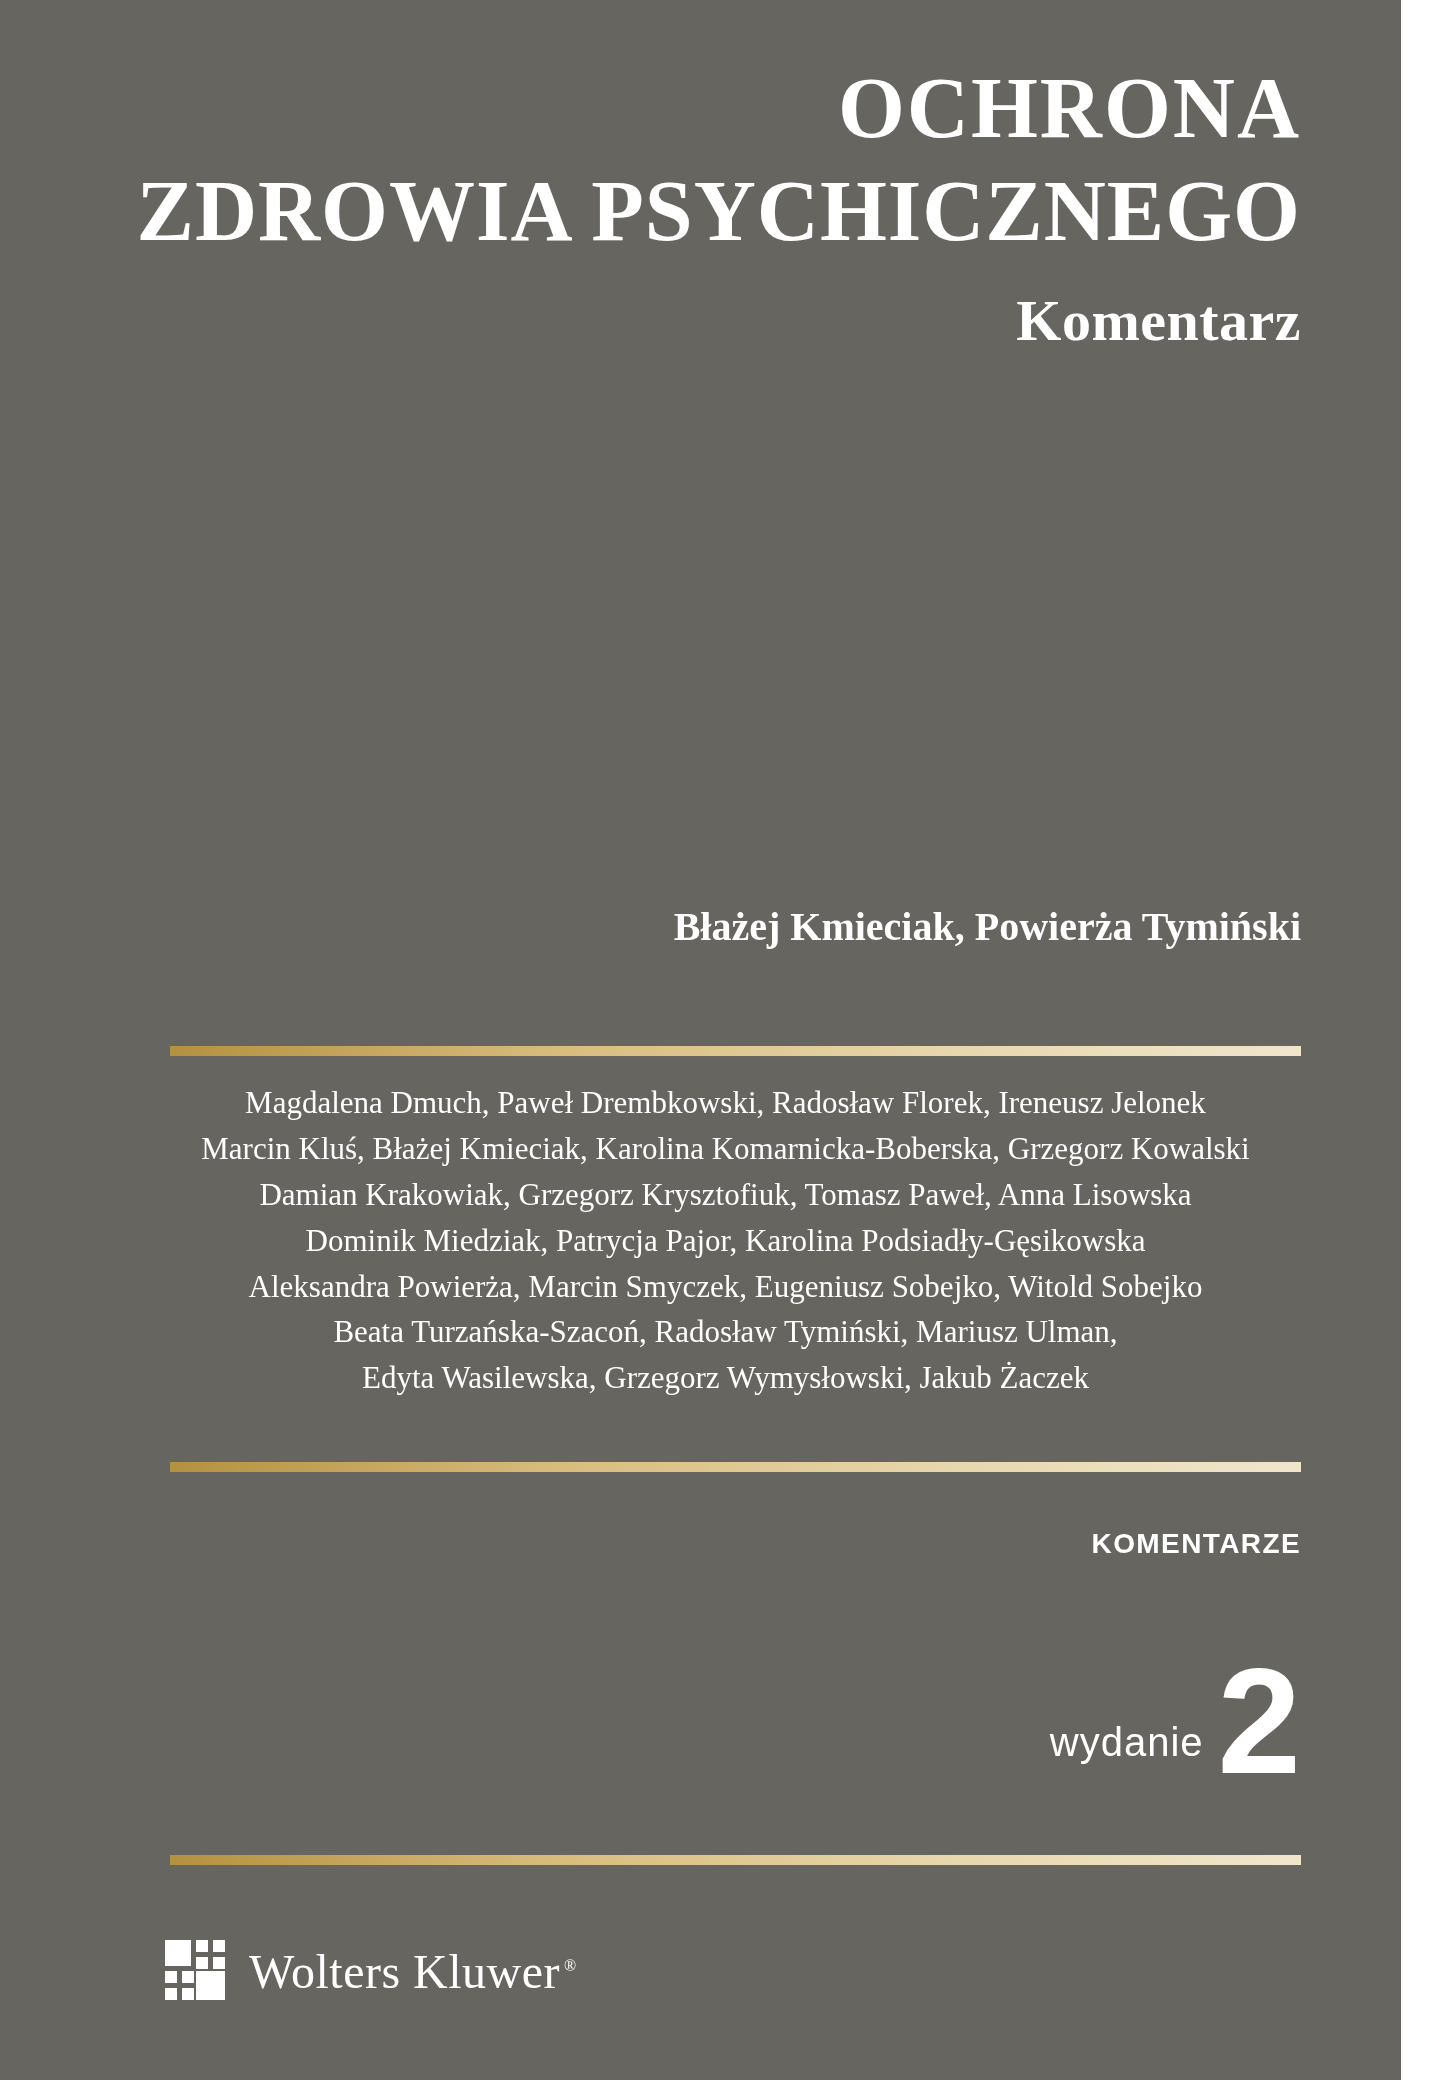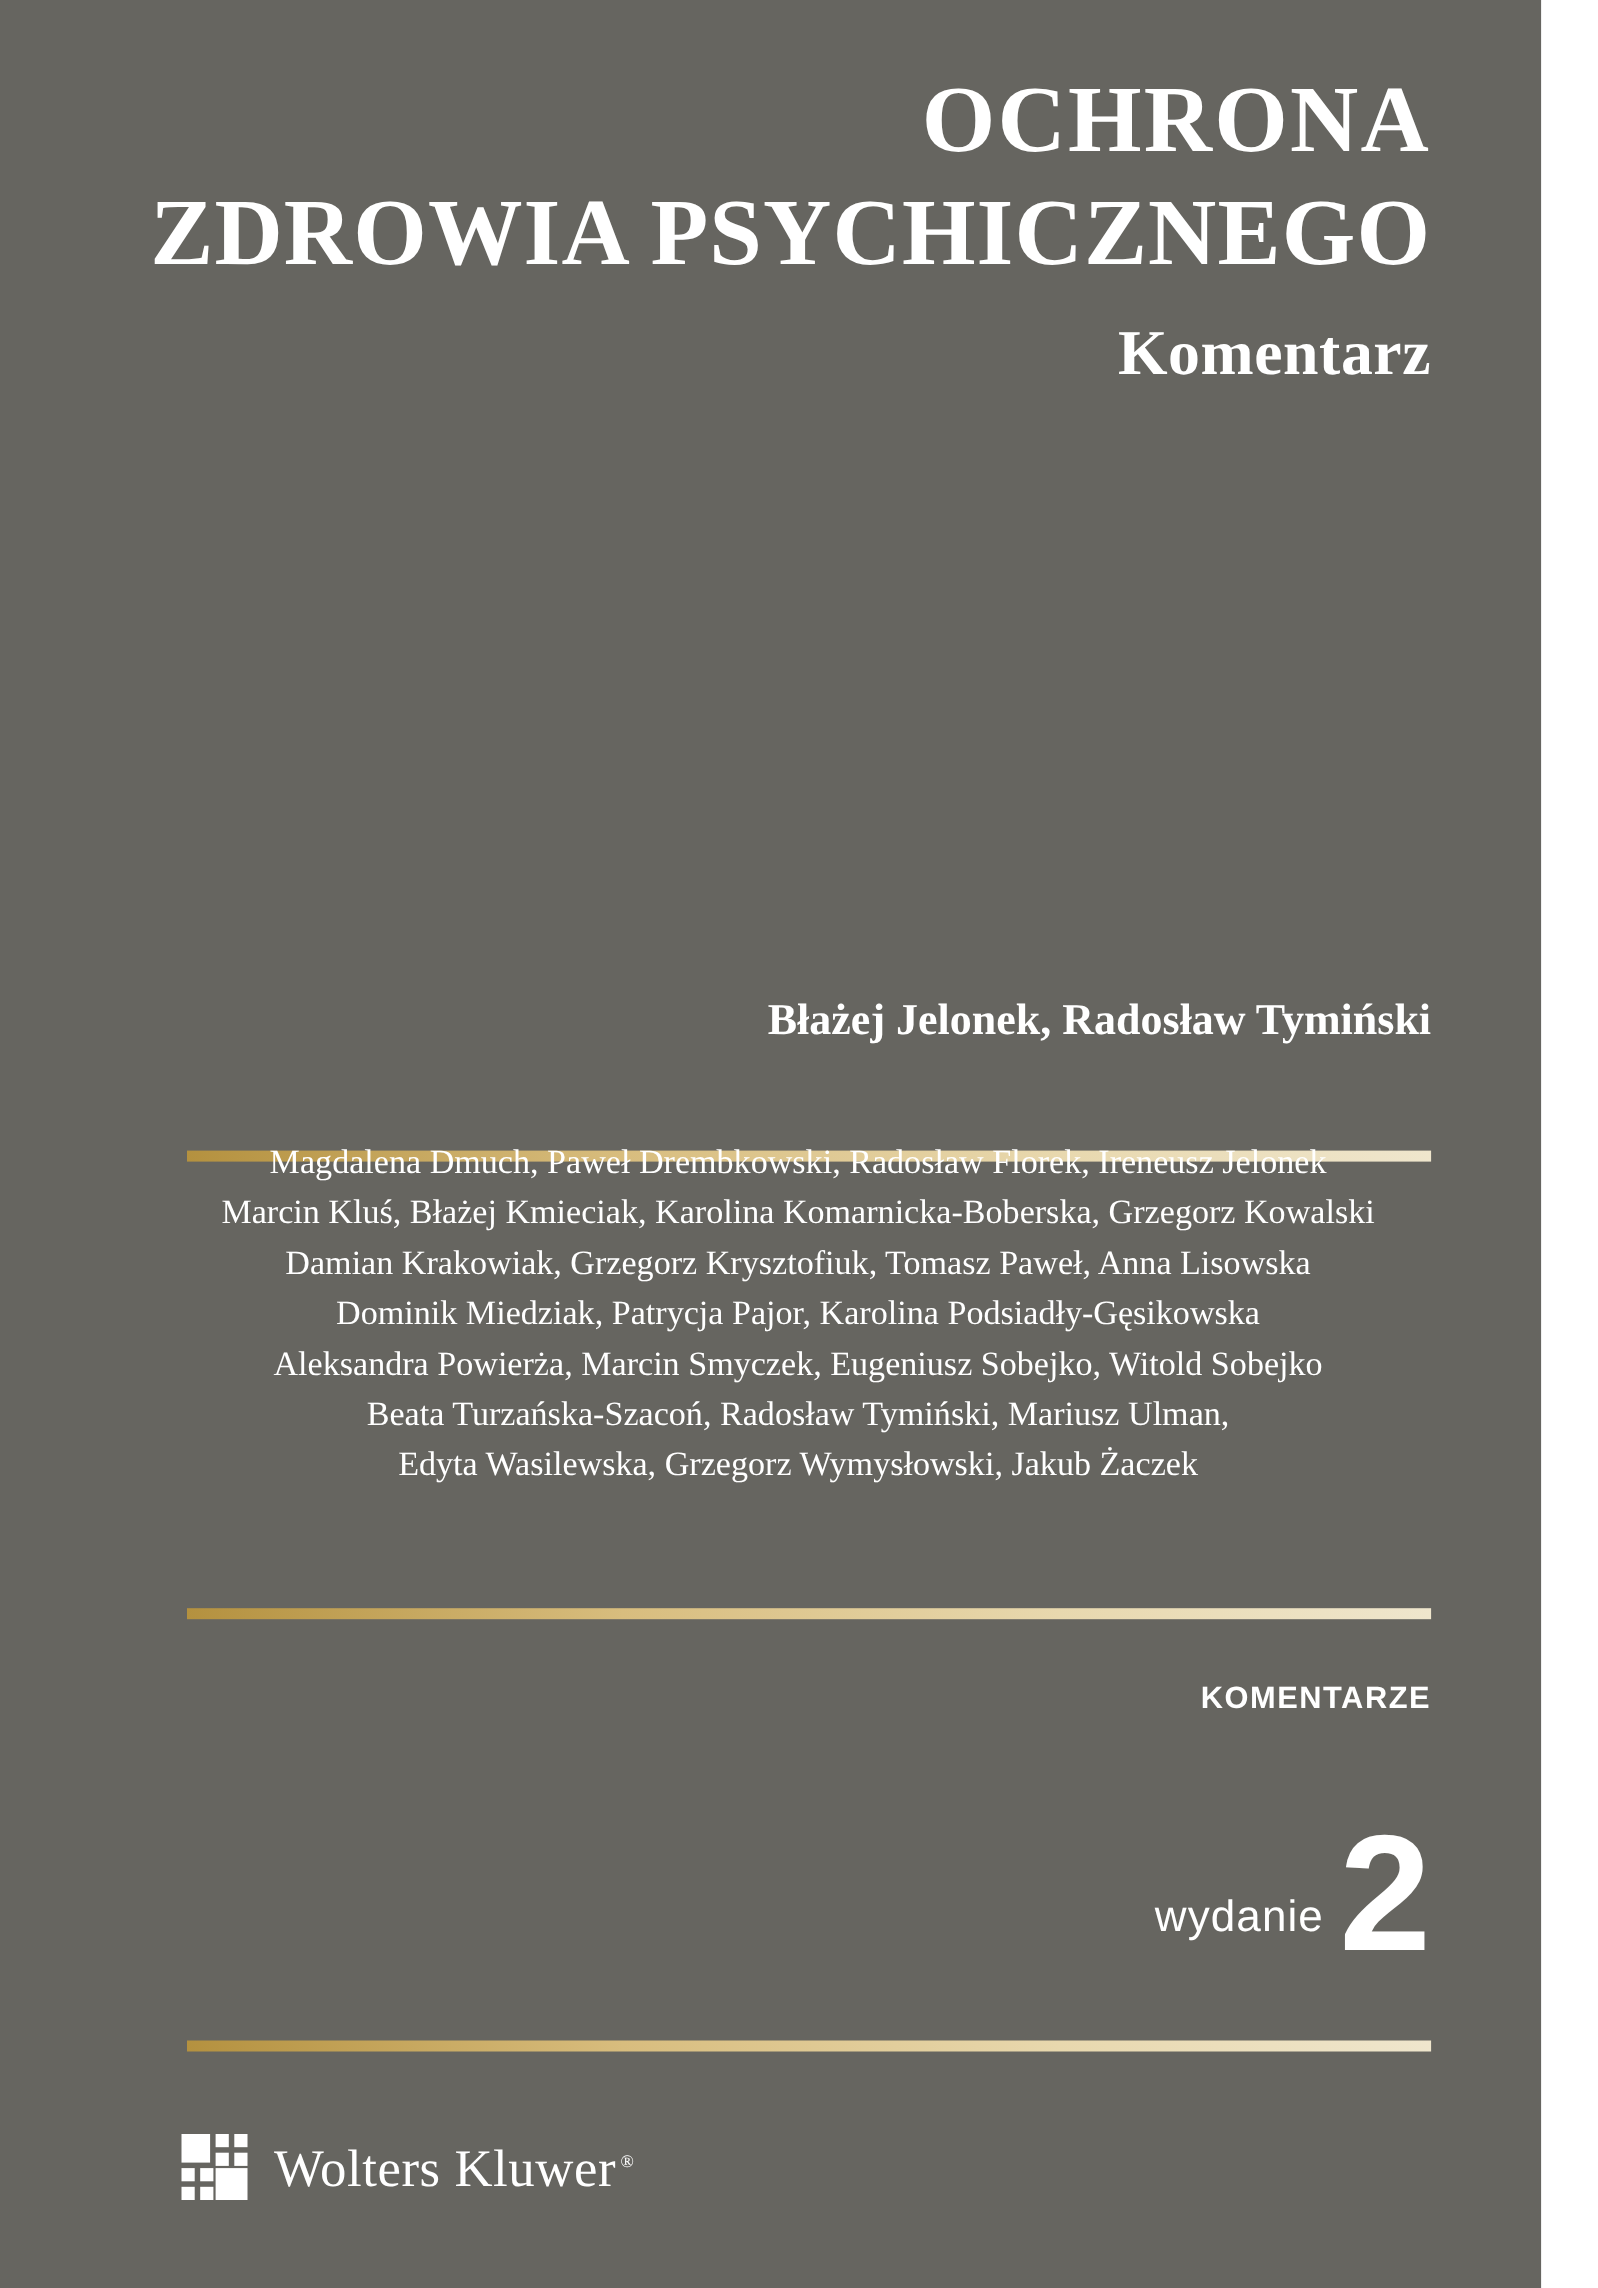--- a/index.html
+++ b/index.html
@@ -73,21 +73,21 @@
     height: 10px;
     background: linear-gradient(to right, #b4913f 0%, #d8bd7e 35%, #e8d8ae 70%, #efe6cd 100%);
   }
   .rule-top { top: 1046px; }
   .rule-mid { top: 1462px; }
   .rule-bottom { top: 1855px; }
 
   
   .authors {
     position: absolute;
-    top: 1033px;
+    top: 1080px;
     left: 150px;
     right: 100px;
     text-align: center;
     font-size: 31px;
     line-height: 1.48;
   }
   .authors div { margin: 0; white-space: nowrap; }
 
   
   .series {
@@ -161,21 +161,21 @@
 
 <div class="cover">
 
   <div class="title-block">
     <h1 class="title-line-1">OCHRONA</h1>
     <h1 class="title-line-2">ZDROWIA PSYCHICZNEGO</h1>
     <h2 class="subtitle">Komentarz</h2>
   </div>
 
   <div class="editors">
-    <div>Błażej Jelonek, Radosław Tymiński</div>
+    <div>Błażej Kmieciak, Powierża Tymiński</div>
   </div>
 
   <div class="rule rule-top"></div>
 
   <div class="authors">
     <div>Magdalena Dmuch, Paweł Drembkowski, Radosław Florek, Ireneusz Jelonek</div>
     <div>Marcin Kluś, Błażej Kmieciak, Karolina Komarnicka-Boberska, Grzegorz Kowalski</div>
     <div>Damian Krakowiak, Grzegorz Krysztofiuk, Tomasz Paweł, Anna Lisowska</div>
     <div>Dominik Miedziak, Patrycja Pajor, Karolina Podsiadły-Gęsikowska</div>
     <div>Aleksandra Powierża, Marcin Smyczek, Eugeniusz Sobejko, Witold Sobejko</div>

